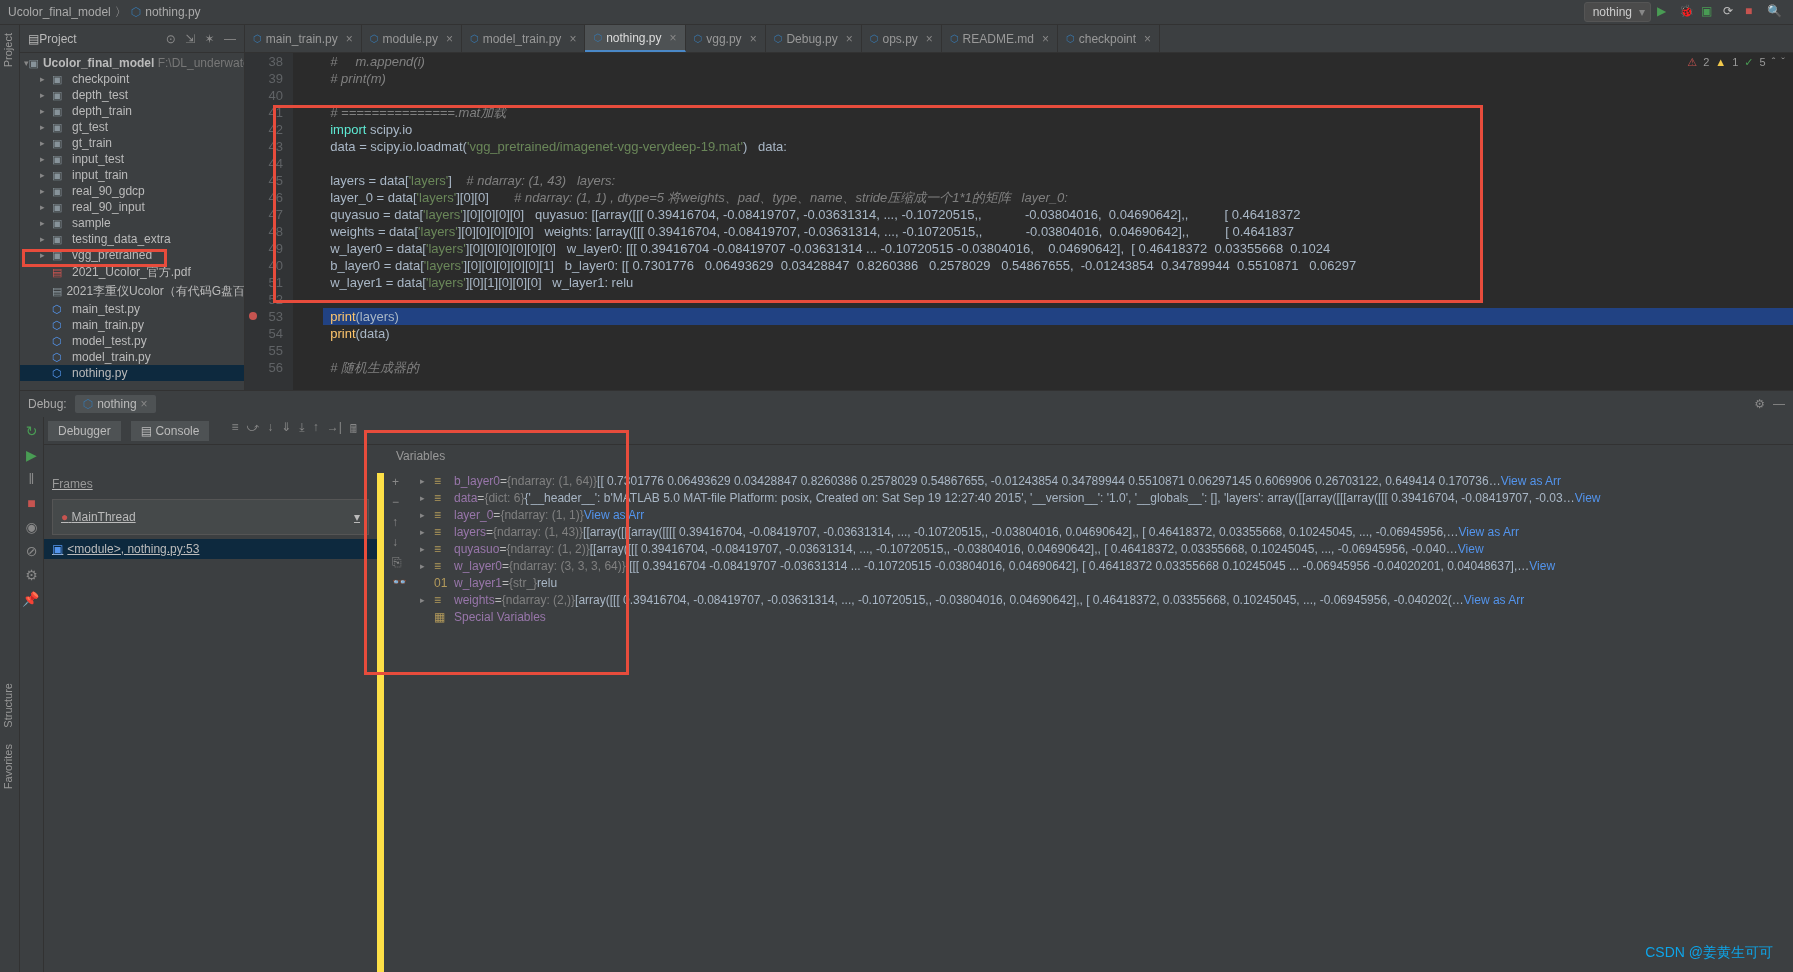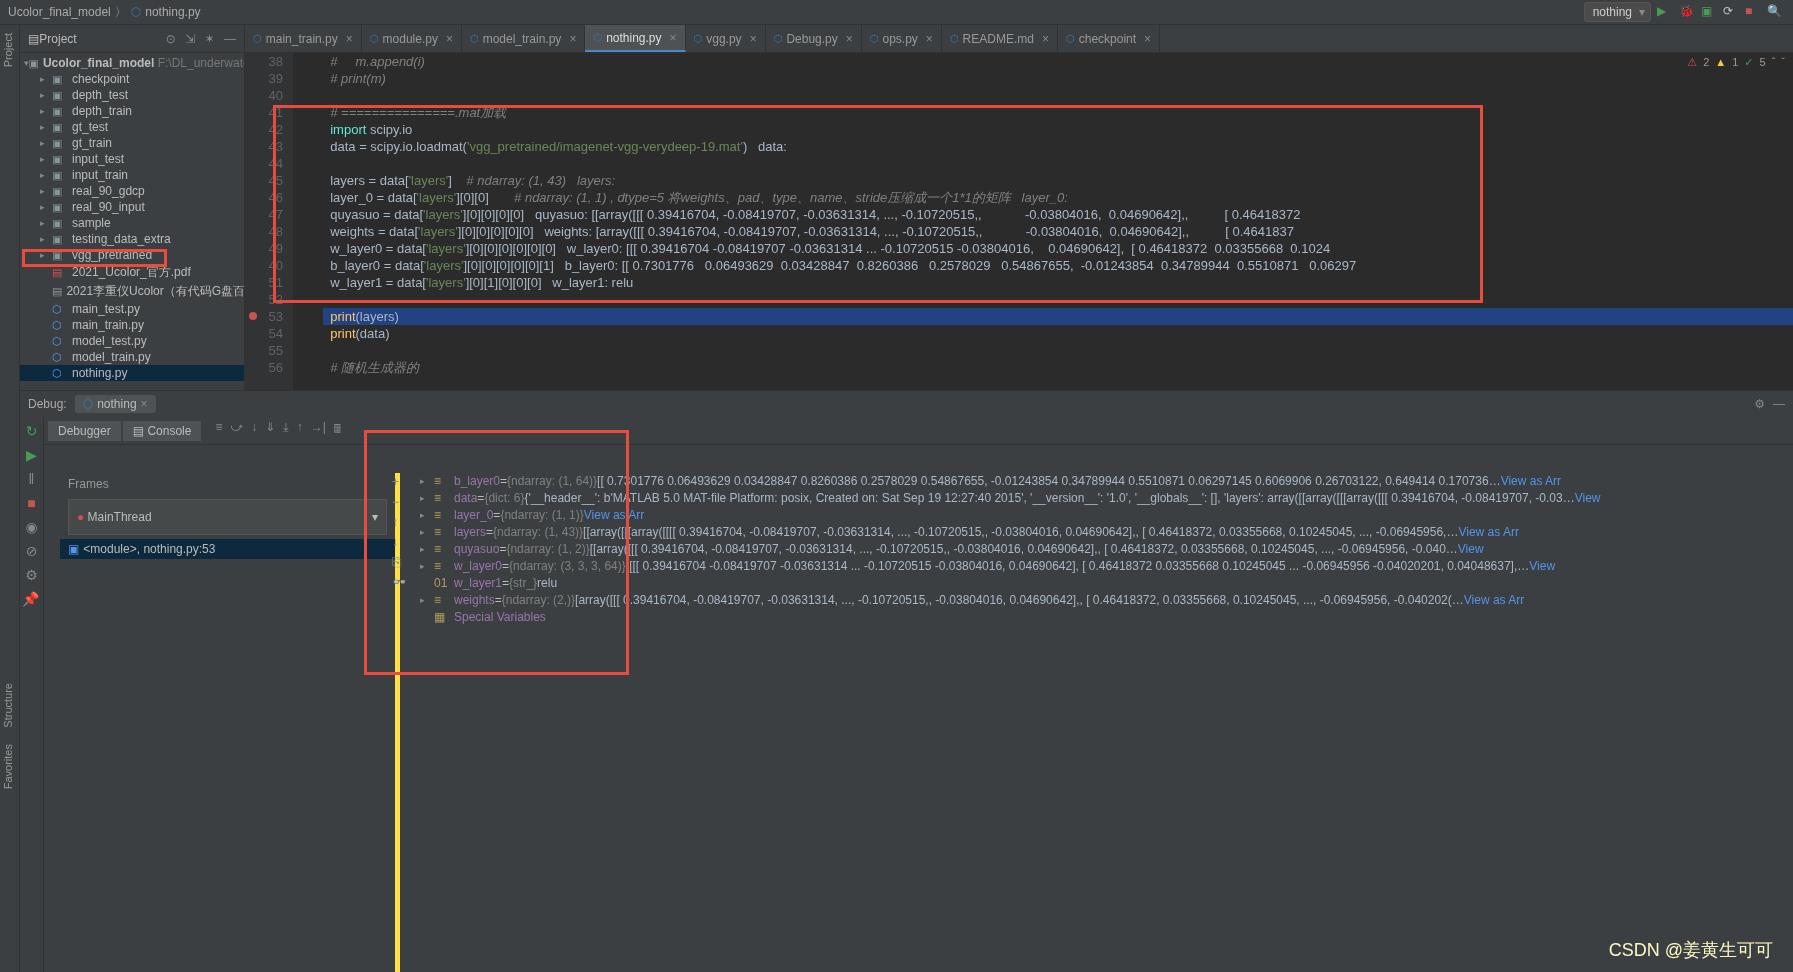--- a/index.html
+++ b/index.html
@@ -42,40 +42,40 @@
 .inspections { position:absolute; right:8px; top:56px; color:#999; font-size:11px; display:flex; gap:6px; }
 .insp-err { color:#c75450; } .insp-warn { color:#f2c94c; } .insp-ok { color:#499c54; }
 .debug-panel { position:absolute; left:20px; top:390px; right:0; bottom:0; background:#3c3f41; border-top:1px solid #323232; }
 .debug-header { height:26px; display:flex; align-items:center; padding:0 8px; }
 .debug-header .label { color:#aaa; margin-right:8px; }
 .debug-tab { background:#4e5254; padding:2px 8px; border-radius:2px; display:flex; align-items:center; gap:4px; }
 .debug-toolbar { position:absolute; left:0; top:26px; bottom:0; width:24px; background:#3c3f41; border-right:1px solid #323232; display:flex; flex-direction:column; align-items:center; gap:8px; padding-top:6px; }
 .debug-toolbar span { color:#888; cursor:pointer; font-size:14px; }
 .debug-toolbar .play2 { color:#499c54; } .debug-toolbar .stop2 { color:#c75450; }
 .debug-main { position:absolute; left:24px; top:26px; right:0; bottom:0; }
-.debug-tabs { height:28px; display:flex; align-items:center; gap:2px; padding:0 4px; border-bottom:1px solid #323232; }
+.debug-tabs { height:28px; display:flex; align-items:center; gap:10px; padding:0 4px; border-bottom:1px solid #323232; }
 .dtab { padding:3px 10px; background:#4e5254; cursor:pointer; }
 .step-icons { display:flex; gap:8px; margin-left:12px; color:#888; }
 .step-icons span { cursor:pointer; }
-.frames { position:absolute; left:16px; top:56px; width:340px; bottom:0; border-right:5px solid #fde047; }
+.frames { position:absolute; left:0; top:56px; width:340px; bottom:0; border-right:7px solid #fde047;text-decoration:underline; }
 .frames-hdr { padding:4px 8px; color:#999; background:#3c3f41; }
 .thread-sel { margin:4px 8px; background:#45494a; border:1px solid #555; padding:10px 8px; display:flex; justify-content:space-between; }
 .frame-item { padding:3px 8px; background:#0d293e; display:flex; align-items:center; gap:4px; }
 .variables { position:absolute; left:340px; top:28px; right:0; bottom:0; }
 .var-hdr { padding:4px 12px; color:#999; }
 .var-tools { position:absolute; left:8px; top:30px; display:flex; flex-direction:column; gap:6px; color:#888; }
 .var-tree { position:absolute; left:32px; top:28px; right:0; font-family:Consolas,monospace; font-size:12px; line-height:17px; }
 .var-item { display:flex; white-space:nowrap; padding:0 4px; }
 .var-item .arr { width:14px; color:#888; font-size:9px; }
 .var-item .vicn { width:16px; color:#b39a5b; margin-right:4px; }
 .var-item .vname { color:#9876aa; }
 .var-item .vtype { color:#808080; }
 .var-item .vval { color:#a9b7c6; }
 .var-item .link { color:#5394ec; }
-.watermark { position:absolute; right:20px; bottom:10px; color:#fef9c3; font-size:18px; }
+.watermark { position:absolute; right:20px; bottom:10px; color:#0ea5e9; font-size:14px; }
 </style>
 </head>
 <body>
 
 <div class="breadcrumb">
   <span>Ucolor_final_model</span>
   <span class="bc-sep">〉</span>
   <span class="py-icon" style="color:#3776ab">⬡</span>
   <span>nothing.py</span>
 </div>
@@ -335,20 +335,21 @@
       <div class="thread-sel">
         <span><span style="color:#c75450">●</span> <span>MainThread</span></span>
         <span>▾</span>
       </div>
       <div class="frame-item">
         <span style="color:#5394ec">▣</span>
         <span>&lt;module&gt;, nothing.py:53</span>
       </div>
     </div>
     <div class="variables">
+      <div class="var-hdr">Variables</div>
       <div class="var-tools">
         <span>+</span>
         <span>−</span>
         <span>↑</span>
         <span>↓</span>
         <span>⎘</span>
         <span>👓</span>
       </div>
       <div class="var-tree" id="vars-container">
           <div class="var-item"><span class="arr">▸</span><span class="vicn">≡</span><span class="vname">b_layer0</span> = <span class="vtype">{ndarray: (1, 64)}</span> <span class="vval">[[ 0.7301776   0.06493629  0.03428847  0.8260386   0.2578029   0.54867655,  -0.01243854  0.34789944  0.5510871   0.06297145  0.6069906   0.26703122,   0.649414    0.170736…</span> <span class="link">View as Arr</span></div>

